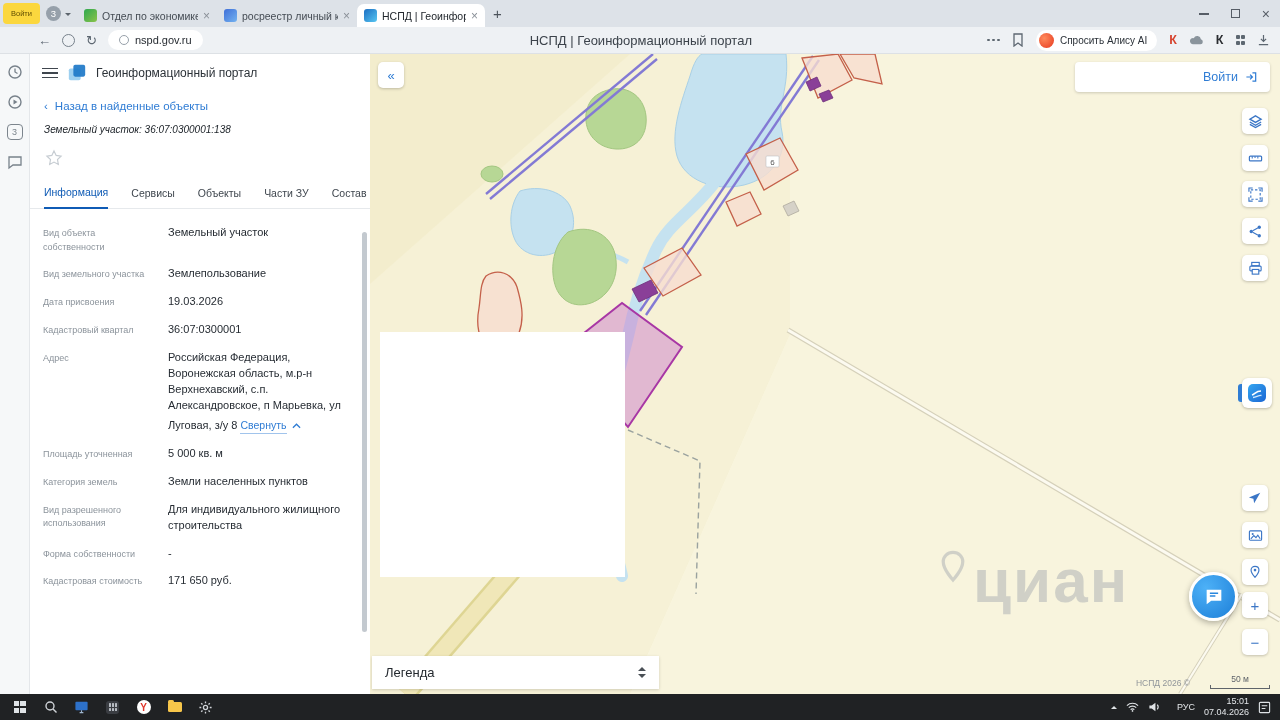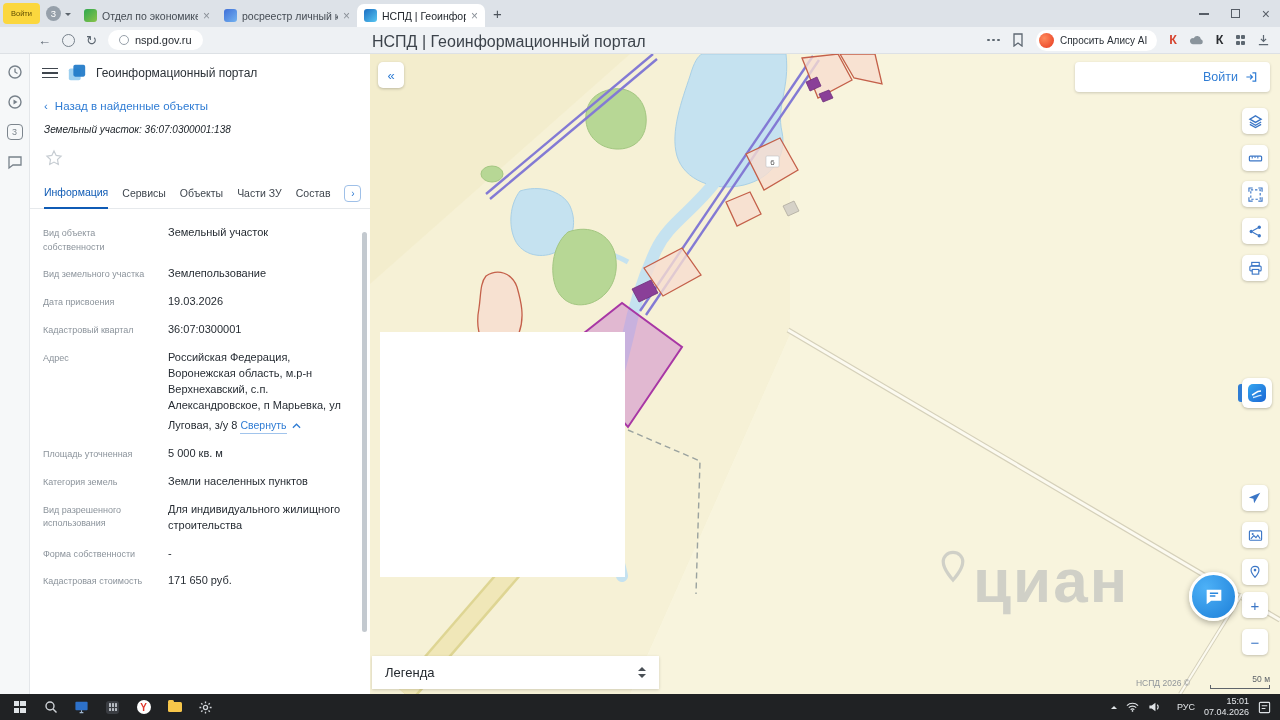--- a/index.html
+++ b/index.html
@@ -33,21 +33,21 @@
 
   
   .addrbar { position:absolute; top:27px; left:0; right:0; height:27px; background:#eef1f4;
              border-bottom:1px solid #dde1e5; display:flex; align-items:center; padding:0 10px 0 38px; gap:11px; }
   .nav-ico { color:#5d6771; font-size:13px; line-height:1; }
   .shield-ico { width:13px; height:13px; border:1.4px solid #77818b; border-radius:50%; }
   .url-pill { background:#fff; border-radius:12px; height:20px; display:flex; align-items:center; gap:6px;
               padding:0 11px; }
   .url-pill .dot { width:10px; height:10px; border-radius:50%; border:1.3px solid #98a1aa; }
   .url-text { font-size:11px; color:#262b31; }
-  .center-title { position:absolute; left:372px; width:360px; top:6px; text-align:left; font-size:16px; color:#3c434b; }
+  .center-title { position:absolute; left:392px; width:360px; top:6px; text-align:right; font-size:13px; color:#3c434b; }
   .addr-right { margin-left:auto; display:flex; align-items:center; gap:12px; }
   .dots3 { display:flex; gap:2.5px; }
   .dots3 i { width:2.5px; height:2.5px; border-radius:50%; background:#5d6771; }
   .alice-pill { height:21px; background:#fff; border-radius:11px; display:flex; align-items:center; gap:6px;
                 padding:0 10px 0 3px; font-size:10px; color:#2a3037; }
   .alice-dot { width:15px; height:15px; border-radius:50%; background:radial-gradient(circle at 35% 35%,#ff8a5c,#e6391f); }
   .kicon { font-weight:bold; font-size:12.5px; line-height:1; }
   .k-red { color:#d6432e; } .k-dark { color:#2a2d31; }
   .grid4 { display:grid; grid-template:1fr 1fr / 1fr 1fr; gap:1.5px; }
   .grid4 i { width:4px; height:4px; background:#5d6771; border-radius:1px; }
@@ -61,21 +61,21 @@
 
   
   .panel { position:absolute; top:54px; left:30px; width:340px; bottom:26px; background:#fff; overflow:hidden; }
   .phead { height:38px; display:flex; align-items:center; gap:9px; padding:0 12px; }
   .burger { width:16px; display:flex; flex-direction:column; gap:3px; }
   .burger i { height:1.6px; background:#3f464e; display:block; }
   .brand { font-size:12px; color:#2c3238; }
   .backlink { display:flex; align-items:center; gap:7px; color:#2f7cd4; font-size:11.5px; padding:8px 14px 2px; }
   .objtitle { font-size:10px; color:#20262c; padding:10px 14px 0;font-style:italic; }
   .starwrap { padding:13px 14px 0; }
-  .ptabs { display:flex; align-items:flex-end; gap:14px; padding:13px 10px 0 14px; border-bottom:1px solid #e6e9ec; }
+  .ptabs { display:flex; align-items:flex-end; gap:23px; padding:13px 10px 0 14px; border-bottom:1px solid #e6e9ec; }
   .ptab { font-size:10.5px; color:#3f464e; padding-bottom:9px; white-space:nowrap; }
   .ptab.active { color:#0f5bb5; border-bottom:2px solid #0f5bb5; margin-bottom:-1px; }
   .ptab-more { width:17px; height:17px; border:1.2px solid #9fc0e8; border-radius:4px; color:#2f7cd4;
                font-size:10px; display:flex; align-items:center; justify-content:center; margin-bottom:6px; flex:none; }
   .fields { padding:16px 26px 0 13px; }
   .frow { display:flex; margin-bottom:12px; }
   .flabel { width:103px; flex:none; font-size:9px; color:#8b939b; line-height:1.5; padding-top:2px; }
   .fvalue { flex:1; font-size:11px; color:#262c33; line-height:1.45; padding-left:22px; }
   .collapse-link { display:inline-flex; align-items:center; gap:5px; color:#2f7cd4; font-size:10.5px; margin-top:4px; }
   .collapse-link span { border-bottom:1px solid rgba(47,124,212,.45); }
@@ -109,21 +109,21 @@
   .legend { position:absolute; left:2px; bottom:5px; width:287px; height:33px; background:#fff;
             box-shadow:0 1px 3px rgba(0,0,0,.16); display:flex; align-items:center; justify-content:space-between;
             padding:0 13px; }
   .legend .t { font-size:13px; color:#23282e; }
   .sorter { display:flex; flex-direction:column; gap:3px; align-items:center; }
   .tri-up { width:0; height:0; border:4px solid transparent; border-bottom-color:#4a5056; border-top:0; }
   .tri-dn { width:0; height:0; border:4px solid transparent; border-top-color:#4a5056; border-bottom:0; }
   .wm { position:absolute; left:570px; top:496px; display:flex; align-items:flex-start; gap:7px; opacity:.5; }
   .wm-text { font-size:62px; font-weight:bold; color:#a9aeb2; letter-spacing:2px; line-height:1; }
   .copyright { position:absolute; right:90px; bottom:6px; font-size:8.5px; color:#90959a; }
-  .scale { position:absolute; right:10px; bottom:5px; width:60px; text-align:right; font-size:8.5px; color:#5f646a; }
+  .scale { position:absolute; right:10px; bottom:5px; width:60px; text-align:center; font-size:8.5px; color:#5f646a; }
   .scale .bar { height:4px; border-left:1px solid #5f646a; border-right:1px solid #5f646a;
                 border-bottom:1.5px solid #5f646a; margin-top:1px; }
 
   
   .taskbar { position:absolute; left:0; right:0; bottom:0; height:26px; background:#202224;
              display:flex; align-items:center; padding:0 4px; }
   .tb { width:31px; height:26px; display:flex; align-items:center; justify-content:center; }
   .win { width:12px; height:12px; display:grid; grid-template:1fr 1fr / 1fr 1fr; gap:1.5px; }
   .win i { background:#dfe3e6; }
   .folder { width:14px; height:10px; background:#f7c64a; border-radius:1.5px; position:relative; }

